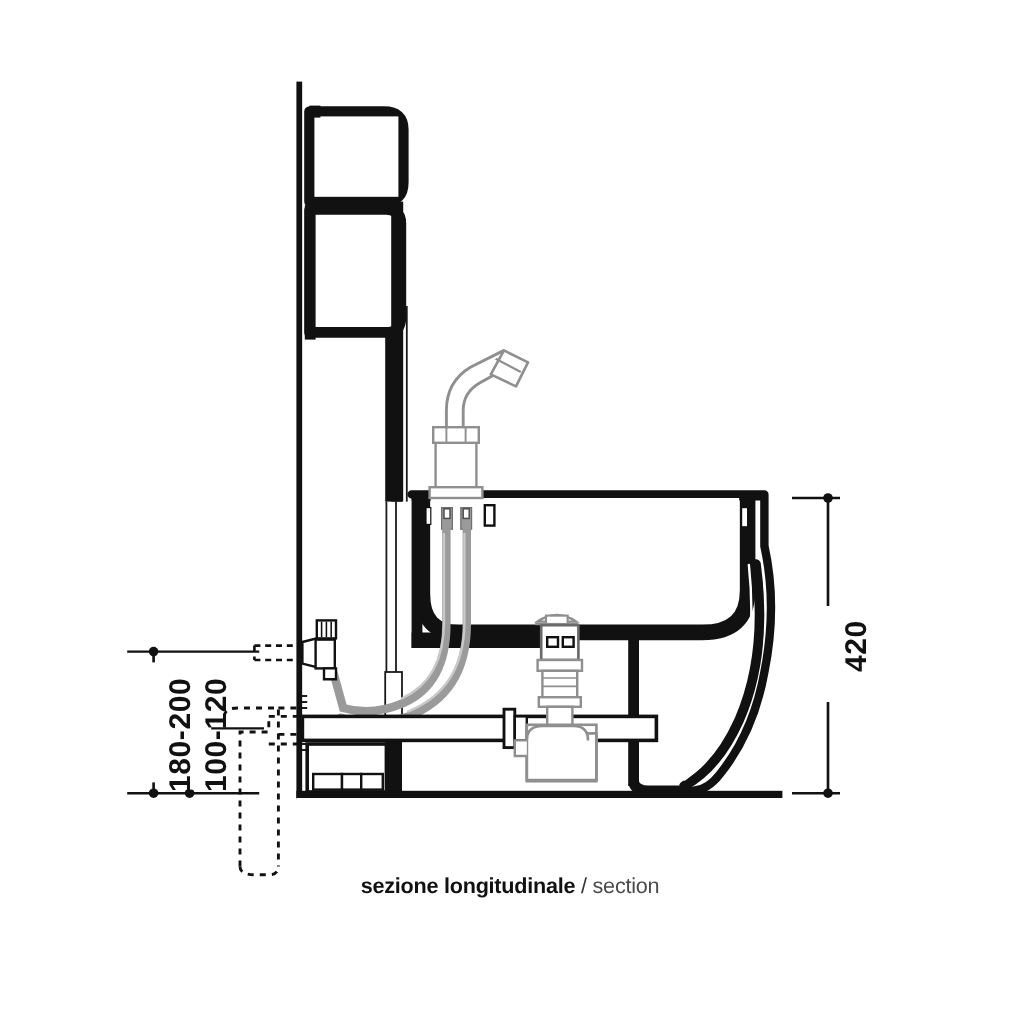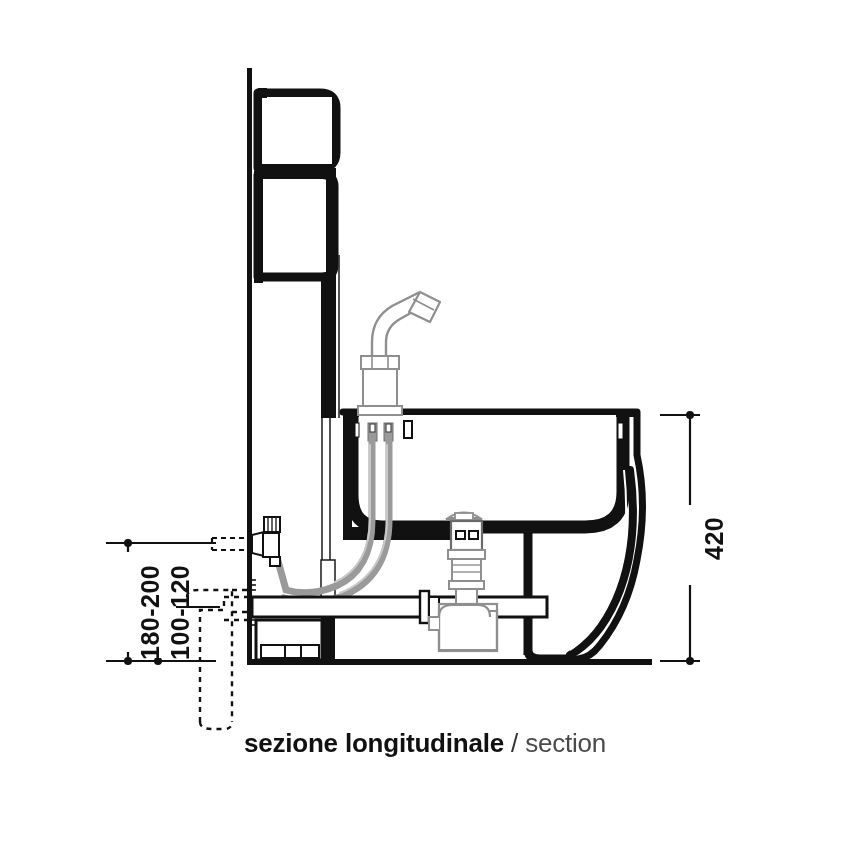--- a/index.html
+++ b/index.html
@@ -25,21 +25,21 @@
     top: 0;
     width: 850px;
     height: 850px;
   }
   .caption {
     position: absolute;
     left: 0;
     top: 728px;
     width: 850px;
     text-align: center;
-    font-size: 26px;
+    font-size: 18px;
     letter-spacing: -0.2px;
     color: #1a1a1a;
     white-space: nowrap;
   }
   .caption .bold {
     font-weight: 700;
     color: #111111;
   }
   .caption .sep {
     font-weight: 400;

